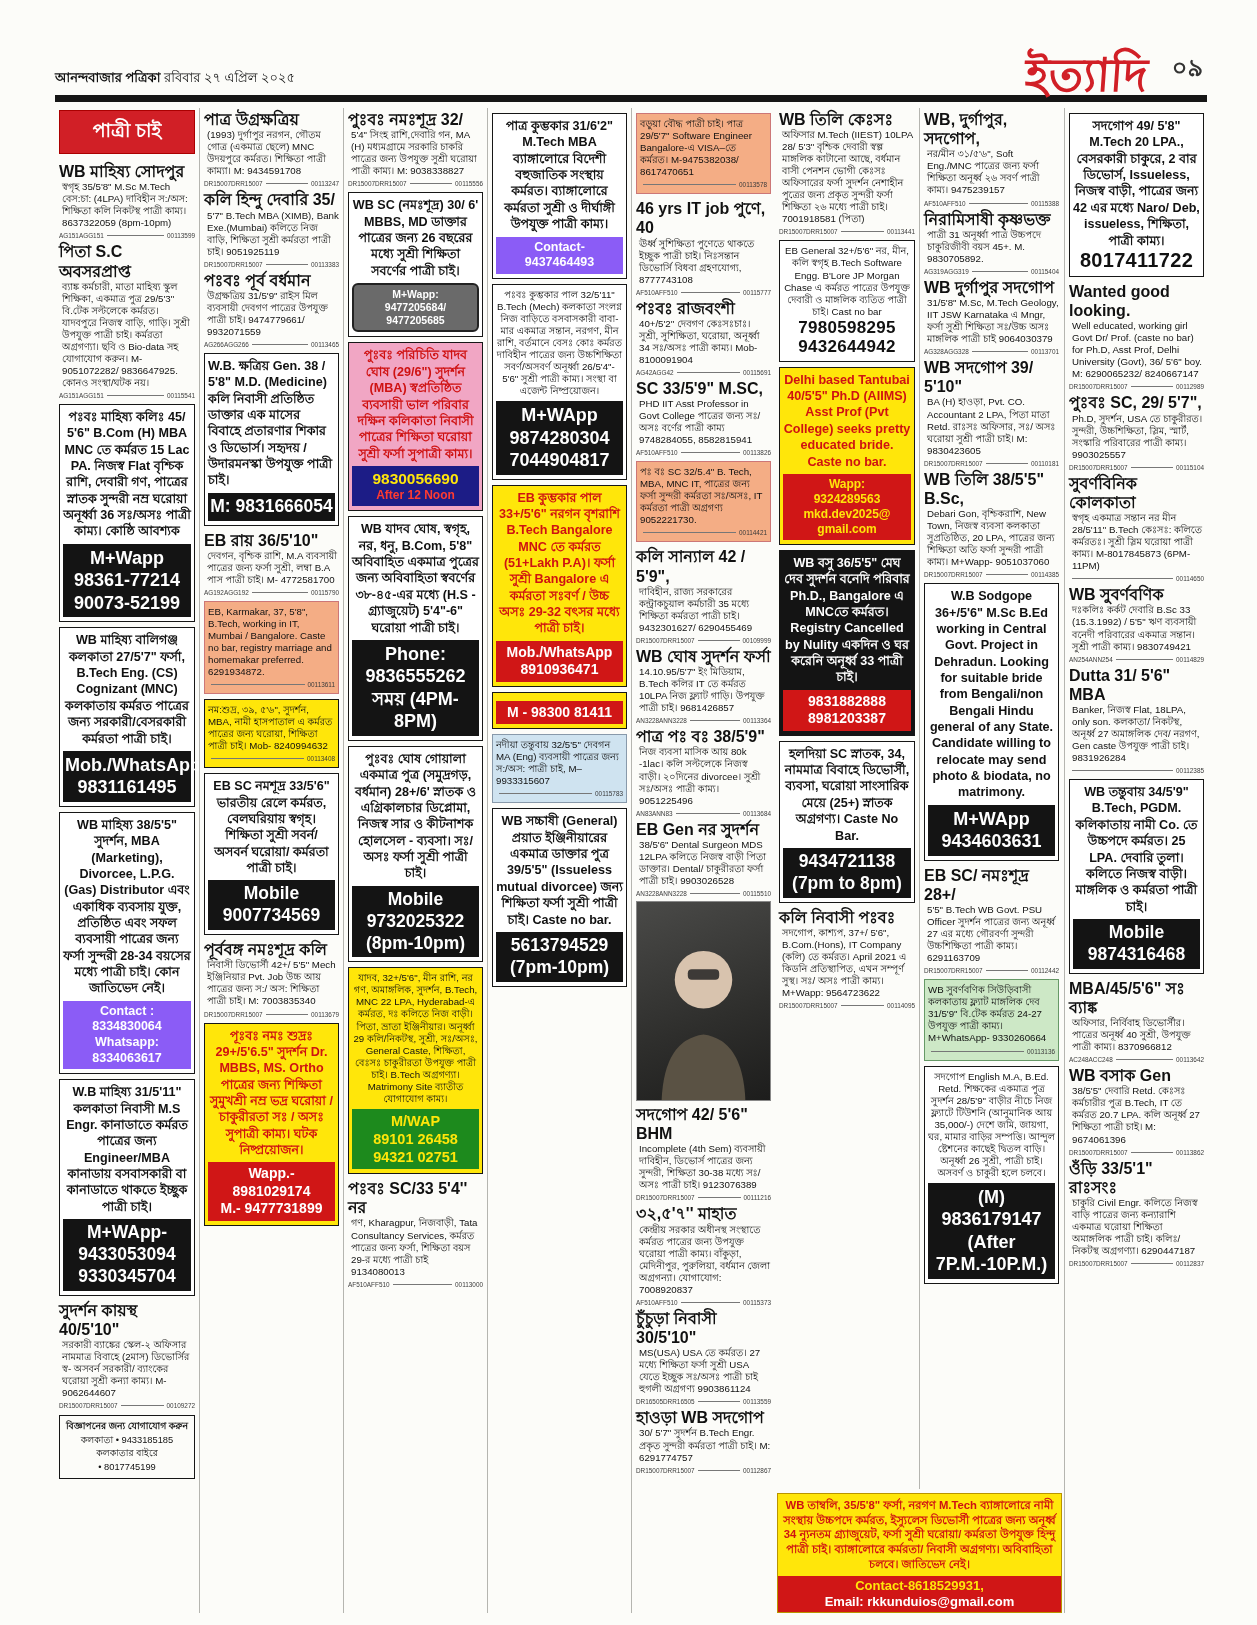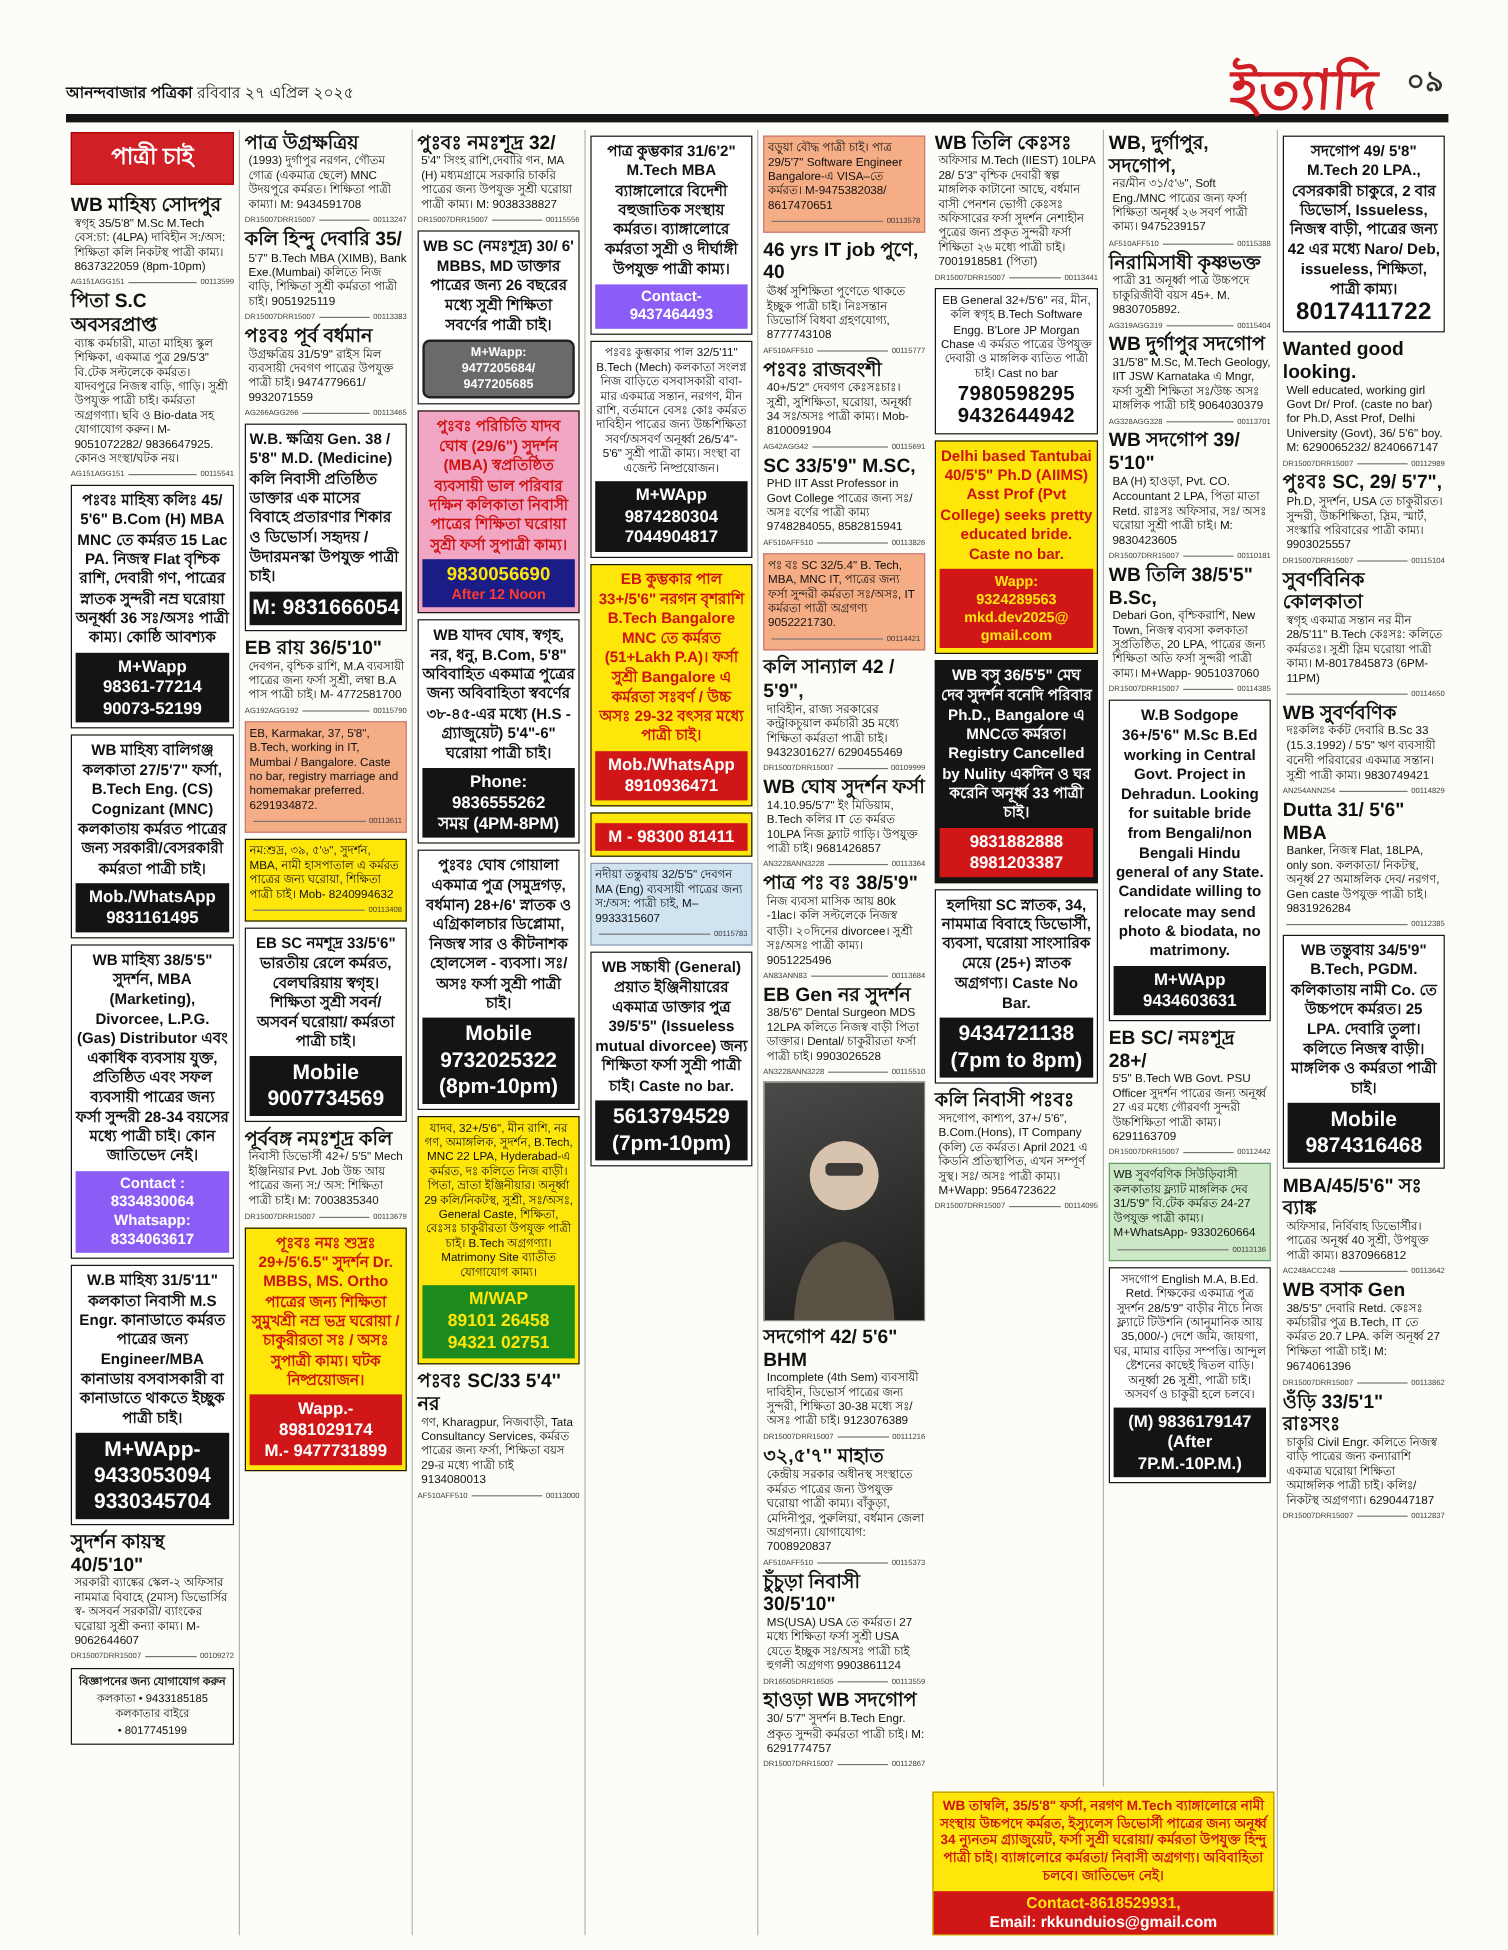--- a/index.html
+++ b/index.html
@@ -31,21 +31,21 @@
   .box.v-blue{background:#cfe3f0;border-color:#89a;}
   .box.v-green{background:#cde8c6;border-color:#696;}
   .box.v-black{background:#141414;color:#fff;border-color:#141414;}
   .big .ad-body{font-size:12.6px;font-weight:bold;line-height:1.3;}
   .center .ad-body{text-align:center;}
   .redtext .ad-body{color:#cf1212;}
   .bignum{font-size:17px;font-weight:900;text-align:center;letter-spacing:.3px;line-height:1.15;}
   .xlnum .bignum{font-size:20px;}
   
   .phonebox{margin-top:4px;text-align:center;font-weight:bold;padding:3px 2px;font-size:12.5px;line-height:1.25;}
-  .pv-black{background:#141414;color:#fff;font-size:14px;}
+  .pv-black{background:#141414;color:#fff;font-size:18px;}
   .pv-black-xl{background:#141414;color:#fff;font-size:17.5px;}
   .pv-gray{background:#8b5cf6;color:#fff;}
   .pv-gray-ornate{background:#6a6a6a;color:#fff;border:2px double #222;border-radius:6px;font-size:10.5px;}
   .pv-red{background:#d01616;color:#fff;font-size:14px;}
   .pv-red-yellow{background:#d01616;color:#ffe60a;font-size:12px;}
   .pv-green{background:#1d8a1d;color:#ffe60a;font-size:14.5px;}
   .pv-navy{background:#1c1c86;color:#ffe60a;font-size:15.5px;}
   .pv-navy div:nth-child(n+2){color:#ff3b30;font-size:12px;}
   
   .codeline{display:flex;align-items:center;margin:3px 0 1px 0;font-size:6.4px;color:#3a3a3a;}

